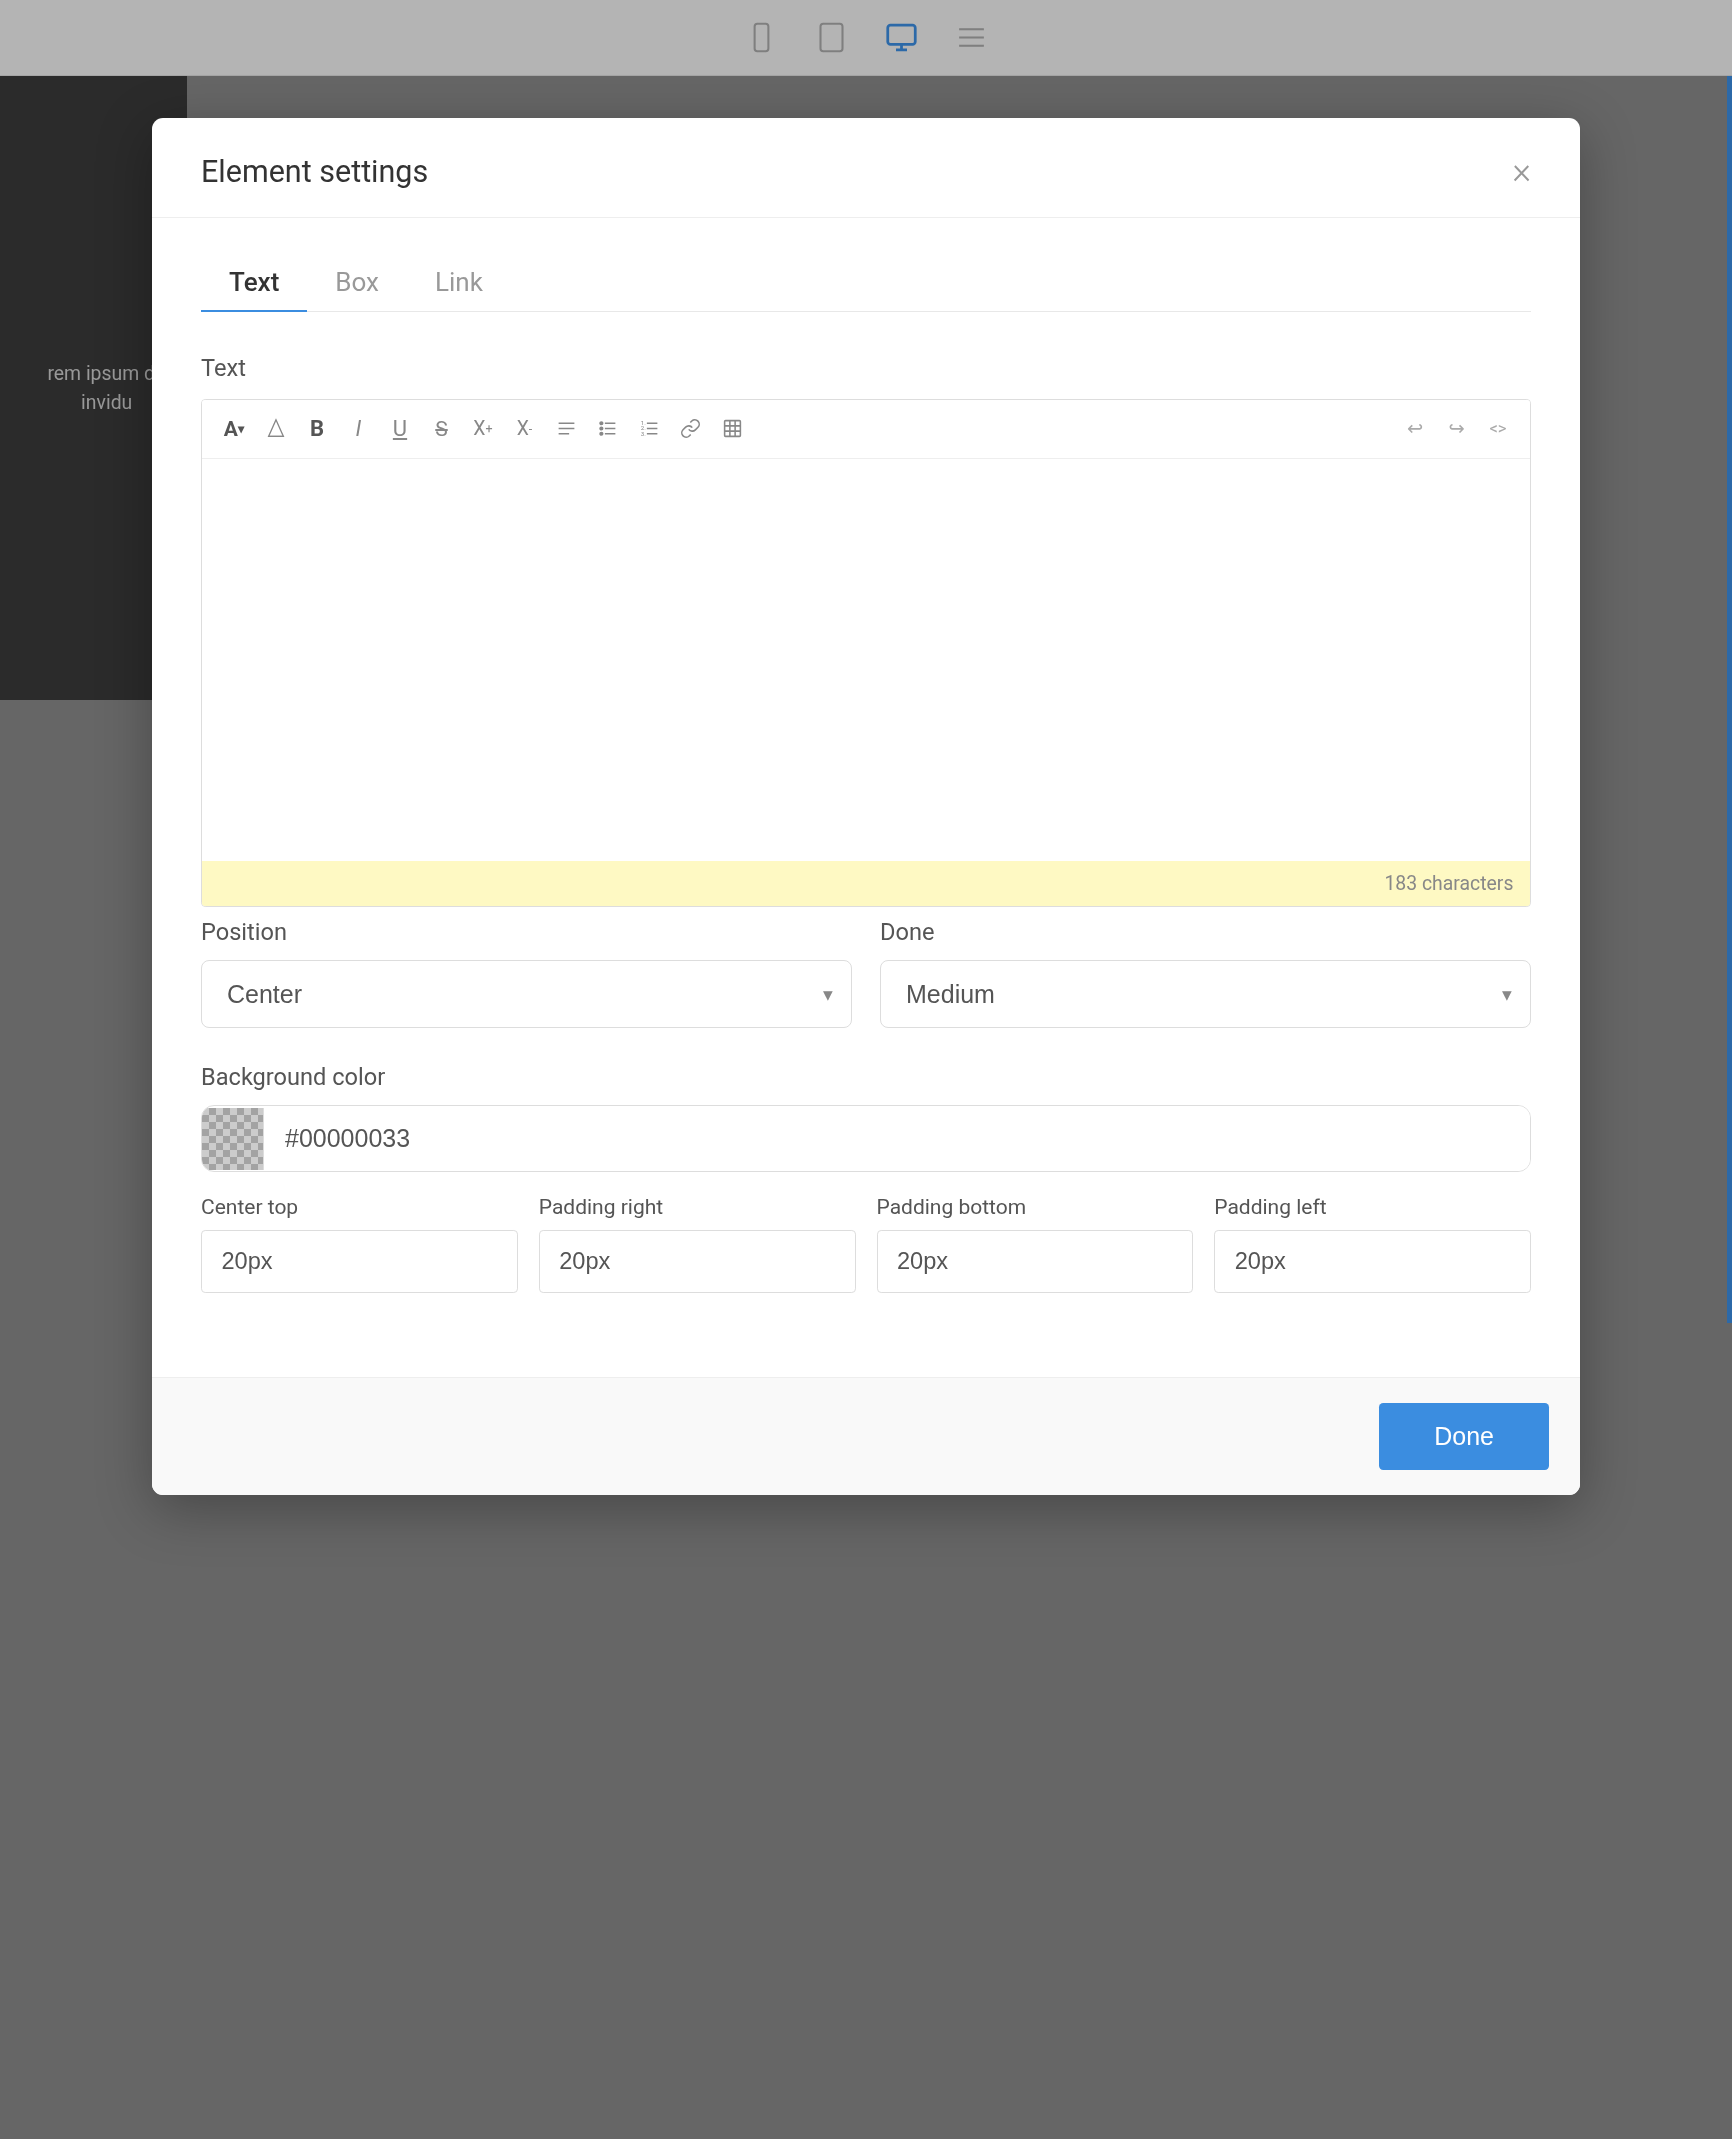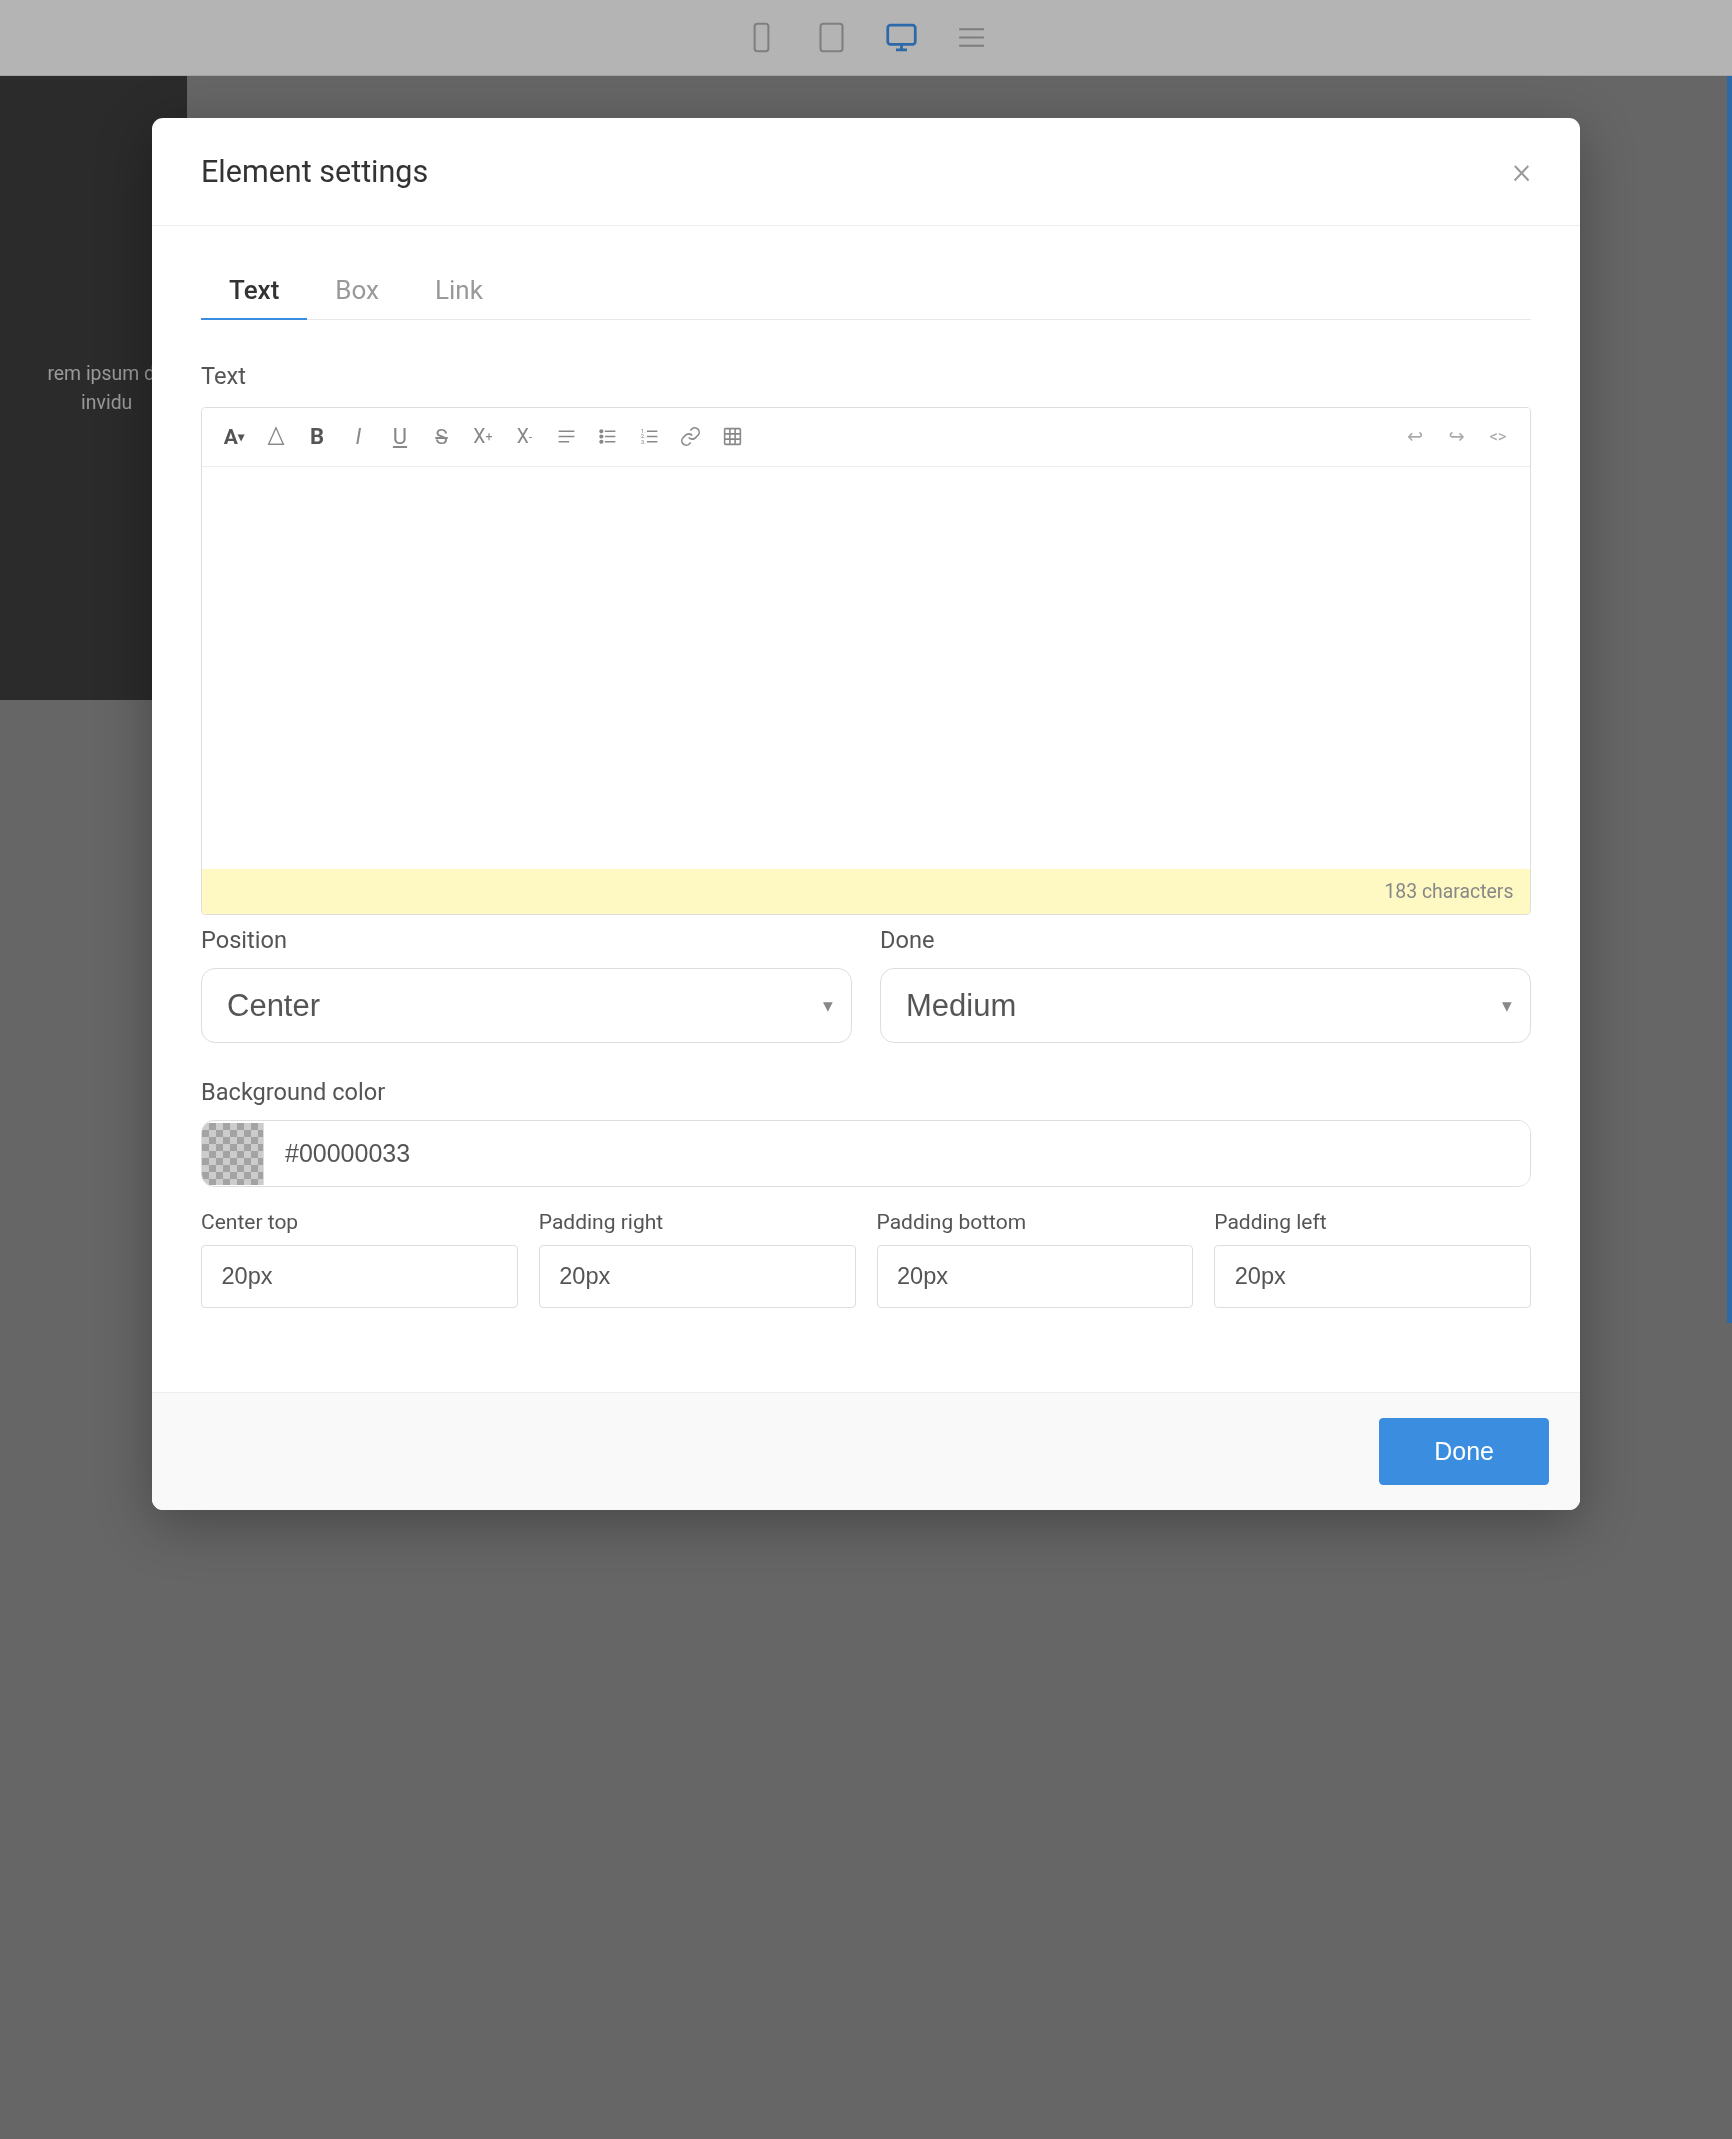--- a/index.html
+++ b/index.html
@@ -94,21 +94,21 @@
       border-radius: 11px;
       box-shadow: 0 14px 55px rgba(0,0,0,0.3);
       overflow: hidden;
     }
 
     
     .modal-header {
       display: flex;
       align-items: center;
       justify-content: space-between;
-      padding: 35px 49px 36px;
+      padding: 35px 49px 28px;
       border-bottom: 0.7px solid #eee;
     }
 
     .modal-title {
       font-size: 30.5px;
       font-weight: 400;
       color: #333;
     }
 
     .close-btn {
@@ -232,23 +232,23 @@
       display: block;
     }
 
     .select-wrapper {
       position: relative;
     }
 
     .select-wrapper select {
       width: 100%;
       padding: 19.4px 55px 19.4px 25px;
-      font-size: 31px;
+      font-size: 25px;
       border: 0.7px solid #ddd;
-      border-radius: 14px;
+      border-radius: 8px;
       background: #fff;
       color: #555;
       appearance: none;
       cursor: pointer;
     }
 
     .select-arrow {
       position: absolute;
       right: 19.4px;
       top: 50%;

